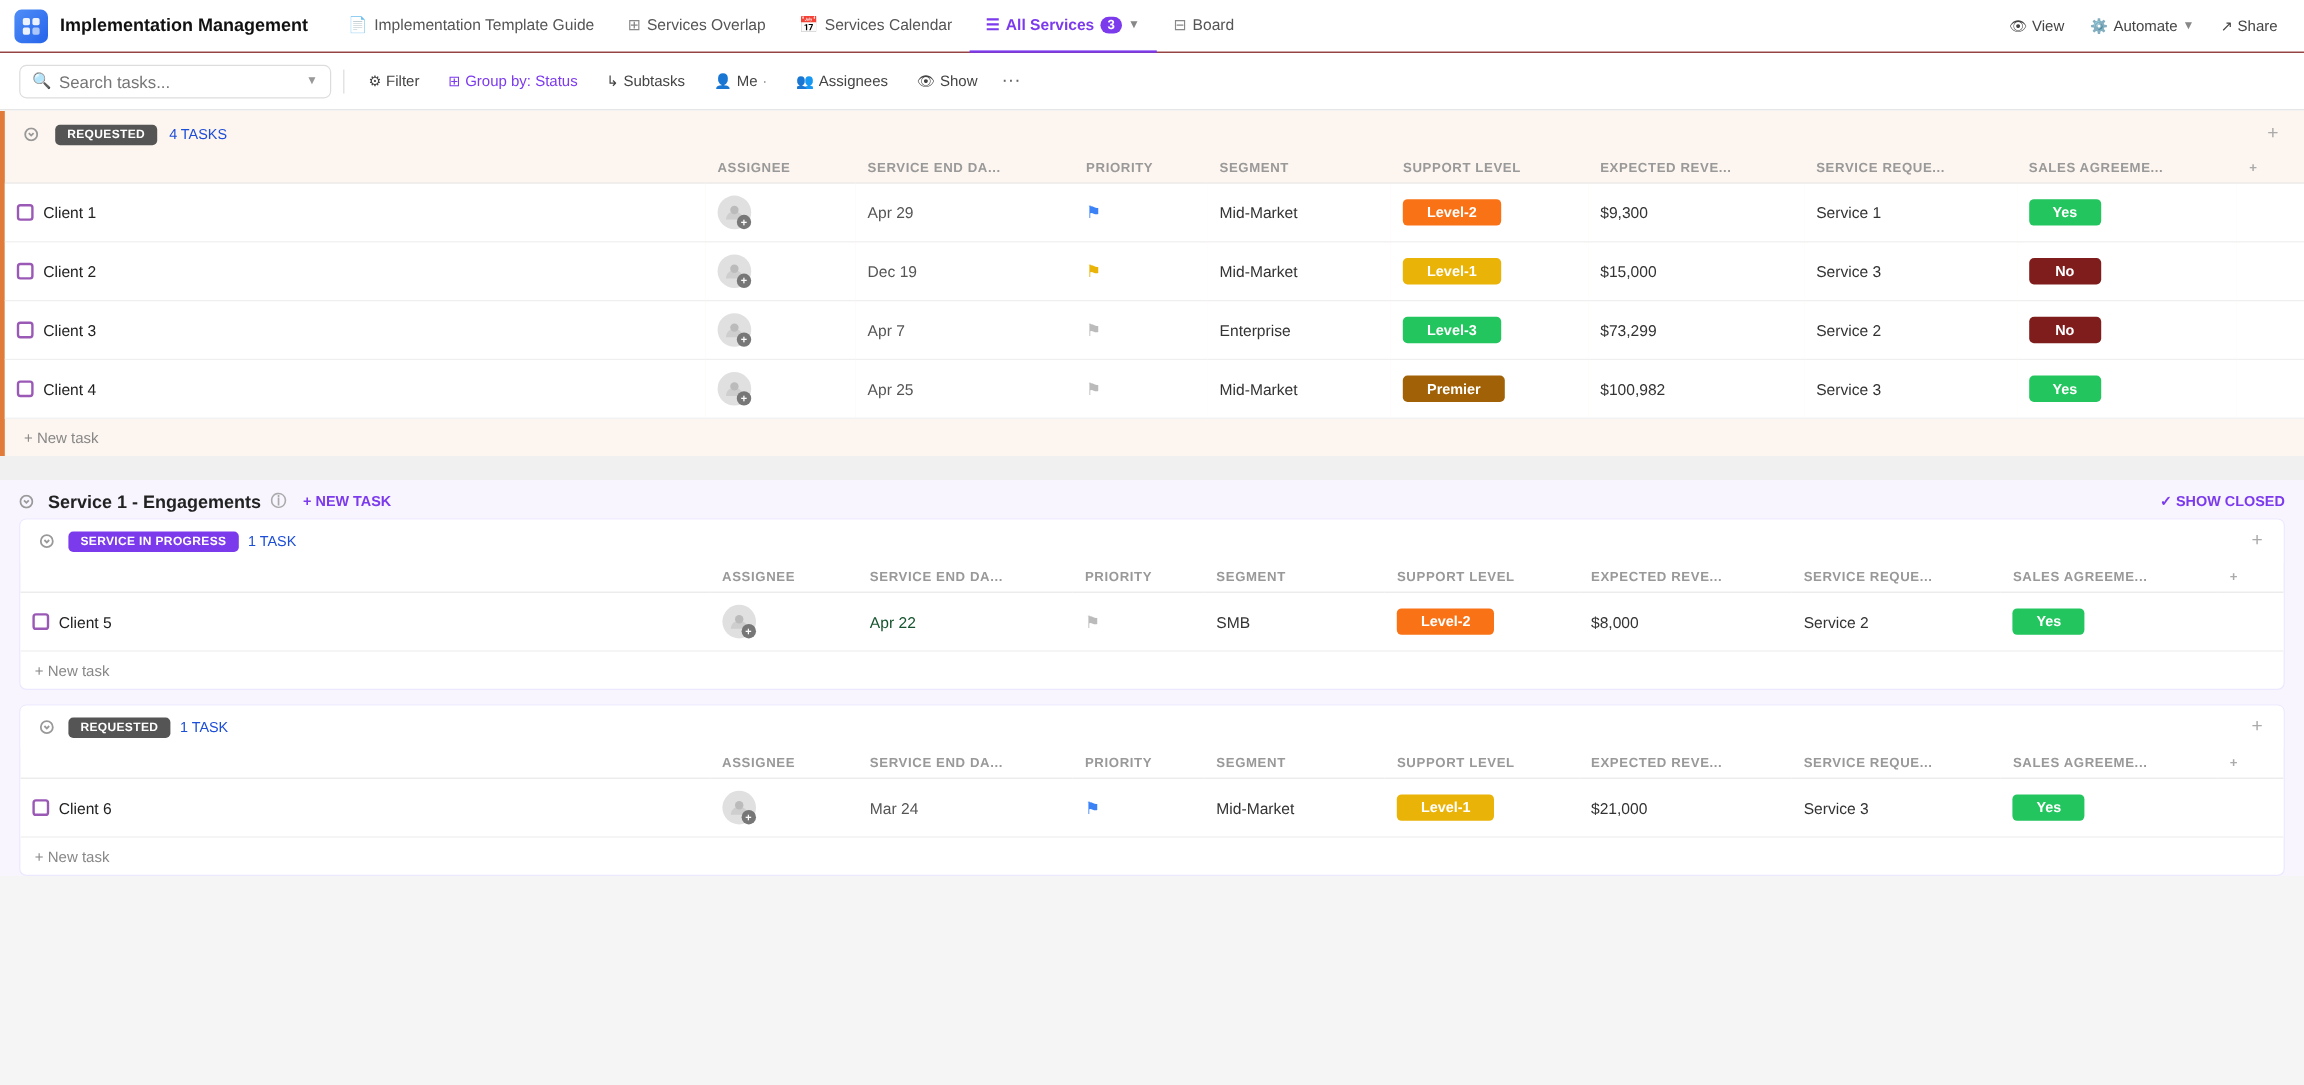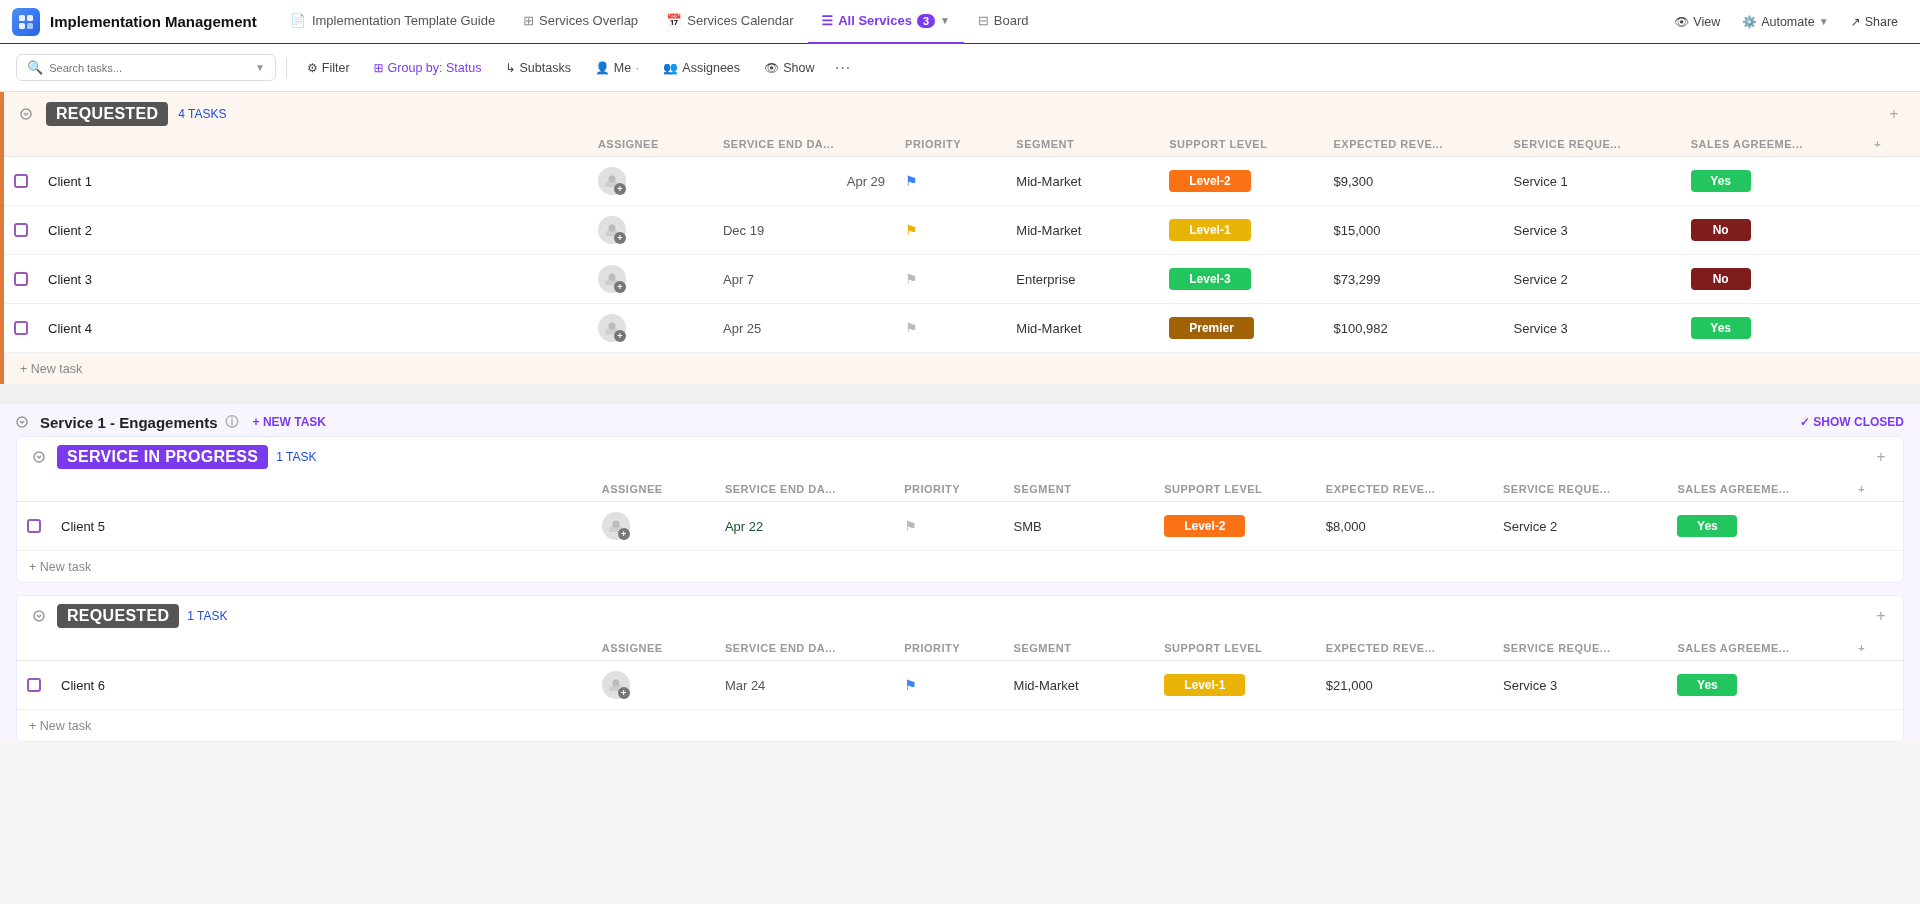--- a/index.html
+++ b/index.html
@@ -98,21 +98,21 @@
       display: flex; align-items: center; gap: 6px;
       background: #fff;
       border: 1px solid #ddd;
       border-radius: 6px;
       padding: 5px 10px;
       width: 260px;
       cursor: text;
     }
     .search-box input {
       border: none; outline: none;
-      font-size: 11px; color: #701a75;
+      font-size: 14px; color: #701a75;
       background: transparent;
       width: 100%;
     }
     .search-chevron { color: #999; font-size: 10px; }
     .toolbar-sep { width: 1px; height: 20px; background: #ddd; margin: 0 6px; }
     .toolbar-btn {
       display: flex; align-items: center; gap: 4px;
       padding: 5px 10px;
       border-radius: 5px;
       border: none;
@@ -147,21 +147,21 @@
     }
     .section-collapse-btn {
       width: 20px; height: 20px;
       border: none; background: transparent; cursor: pointer;
       display: flex; align-items: center; justify-content: center;
       color: #666; font-size: 12px;
     }
     .section-badge {
       padding: 3px 10px;
       border-radius: 4px;
-      font-size: 16px;
+      font-size: 10px;
       font-weight: 700;
       color: #fff;
       text-transform: uppercase;
       letter-spacing: 0.3px;
     }
     .badge-requested { background: #555; }
     .badge-service-in-progress { background: #7c3aed; }
     .section-task-count {
       font-size: 12px; color: #1d4ed8; font-weight: 500;
     }
@@ -205,21 +205,21 @@
     .task-table tbody tr {
       border-bottom: 1px solid #efefef;
       background: #fff;
     }
     .task-table tbody td {
       padding: 10px 10px;
       font-size: 13px;
       color: #333;
     }
     .task-name-cell {
-      display: flex; align-items: center; gap: 20px;
+      display: flex; align-items: center; gap: 8px;
     }
     .task-checkbox {
       width: 14px; height: 14px;
       border: 2px solid #aaa;
       border-radius: 2px;
       flex-shrink: 0;
       background: transparent;
       cursor: pointer;
       display: inline-block;
     }
@@ -461,21 +461,21 @@
           <span class="task-name-text">Client 1</span>
         </div>
       </td>
       <td class="col-assignee"><div class="assignee-avatar">
     <svg width="16" height="16" viewBox="0 0 16 16" fill="#bbb">
       <circle cx="8" cy="6" r="3.5"></circle>
       <path d="M1 14c0-3.866 3.134-7 7-7s7 3.134 7 7" opacity="0.5"></path>
     </svg>
     <div class="plus-icon">+</div>
   </div></td>
-      <td class="col-date" style="color:#555;text-align:right;">Apr 29</td>
+      <td class="col-date" style="color:#555;">Apr 29</td>
       <td class="col-priority"><span style="color:#3b82f6; font-size:14px;">⚑</span></td>
       <td class="col-segment">Mid-Market</td>
       <td class="col-support">
         <span class="support-badge level-2">Level-2</span>
       </td>
       <td class="col-revenue">$9,300</td>
       <td class="col-service">Service 1</td>
       <td class="col-sales">
         <span class="sales-badge sales-yes">Yes</span>
       </td>

